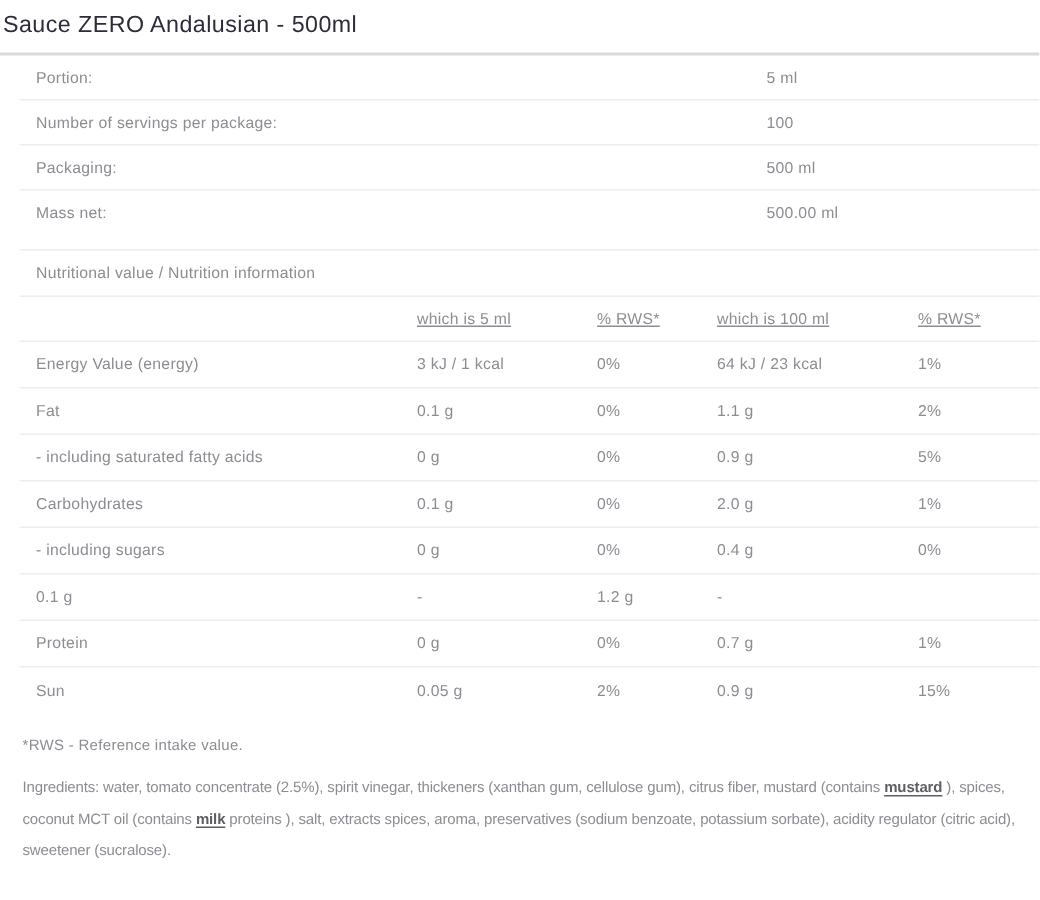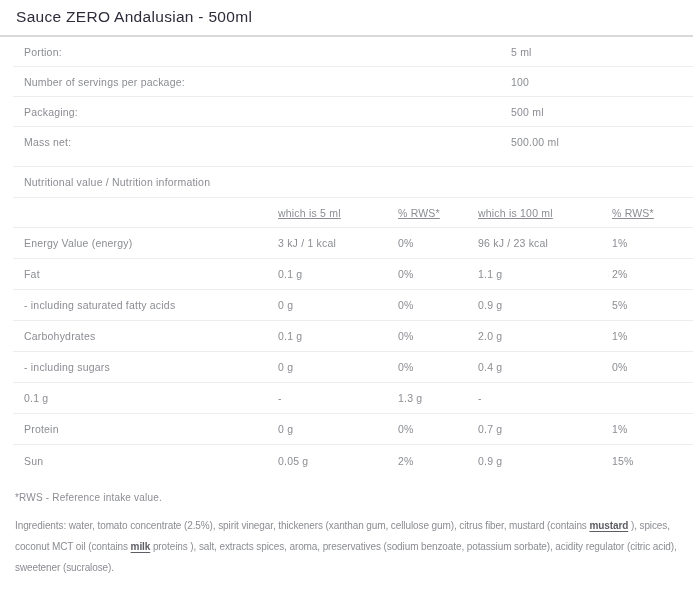--- a/index.html
+++ b/index.html
@@ -11,21 +11,21 @@
     color: #8b8d92;
   }
   .page { width: 693px; height: 600px; background: #fff; }
 
   
   h1.page-title {
     font-size: 15.5px;
     font-weight: 500;
     color: #2e2c3a;
     letter-spacing: 0.3px;
-    padding: 8px 0 9px 16px;
+    padding: 8px 0 9px 2px;
     border-bottom: 2px solid #d9d9d9;
   }
 
   
   .info-table { margin-left: 13px; }
   .info-row {
     display: grid;
     grid-template-columns: 487px 1fr;
     align-items: center;
     height: 30px;
@@ -131,21 +131,21 @@
       <span class="cell">which is 100 ml</span>
       <span class="cell">% RWS*</span>
     </div>
 
     <div class="nutri-body">
 
         <div class="nutri-row">
           <span class="cell">Energy Value (energy)</span>
           <span class="cell">3 kJ / 1 kcal</span>
           <span class="cell">0%</span>
-          <span class="cell">96 kJ / 23 kcal</span>
+          <span class="cell">64 kJ / 23 kcal</span>
           <span class="cell">1%</span>
         </div>
 
         <div class="nutri-row">
           <span class="cell">Fat</span>
           <span class="cell">0.1 g</span>
           <span class="cell">0%</span>
           <span class="cell">1.1 g</span>
           <span class="cell">2%</span>
         </div>
@@ -170,21 +170,21 @@
           <span class="cell">- including sugars</span>
           <span class="cell">0 g</span>
           <span class="cell">0%</span>
           <span class="cell">0.4 g</span>
           <span class="cell">0%</span>
         </div>
 
         <div class="nutri-row">
           <span class="cell">0.1 g</span>
           <span class="cell">-</span>
-          <span class="cell">1.3 g</span>
+          <span class="cell">1.2 g</span>
           <span class="cell">-</span>
         </div>
 
         <div class="nutri-row">
           <span class="cell">Protein</span>
           <span class="cell">0 g</span>
           <span class="cell">0%</span>
           <span class="cell">0.7 g</span>
           <span class="cell">1%</span>
         </div>

